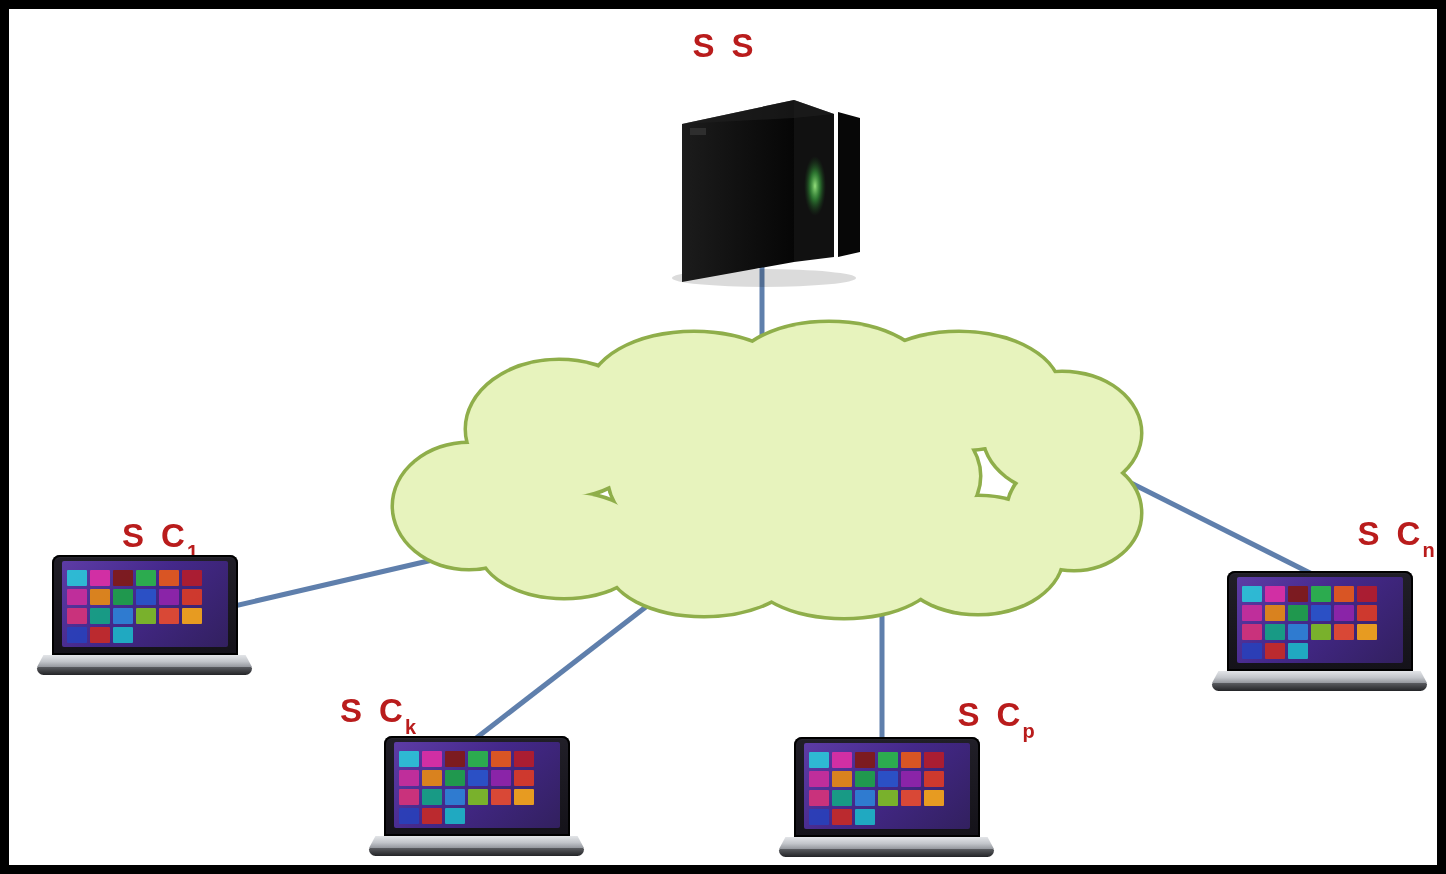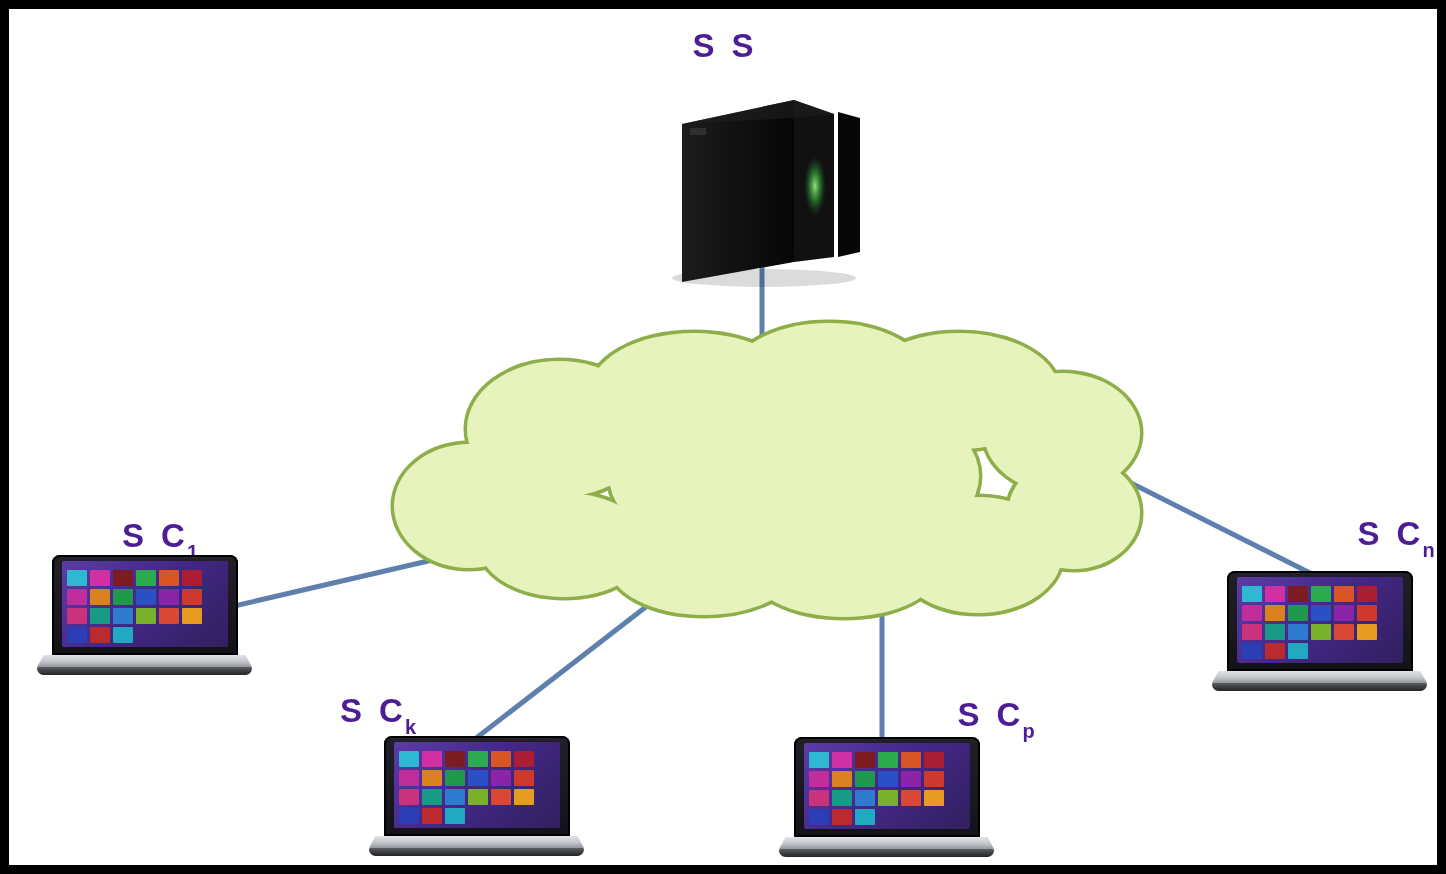--- a/index.html
+++ b/index.html
@@ -13,21 +13,21 @@
     font-family:"Liberation Sans", sans-serif;
   }
   svg.layer{position:absolute;left:0;top:0;}
   
   .node-label{
     position:absolute;
     transform:translateX(-50%);
     font-weight:700;
     font-size:33px;
     letter-spacing:4px;
-    color:#4c1d95;
+    color:#b91c1c;
     white-space:nowrap;
     user-select:none;
   }
   .node-label sub{
     font-size:20px;
     letter-spacing:0;
     position:relative;
     top:4px;
     left:-2px;
   }

